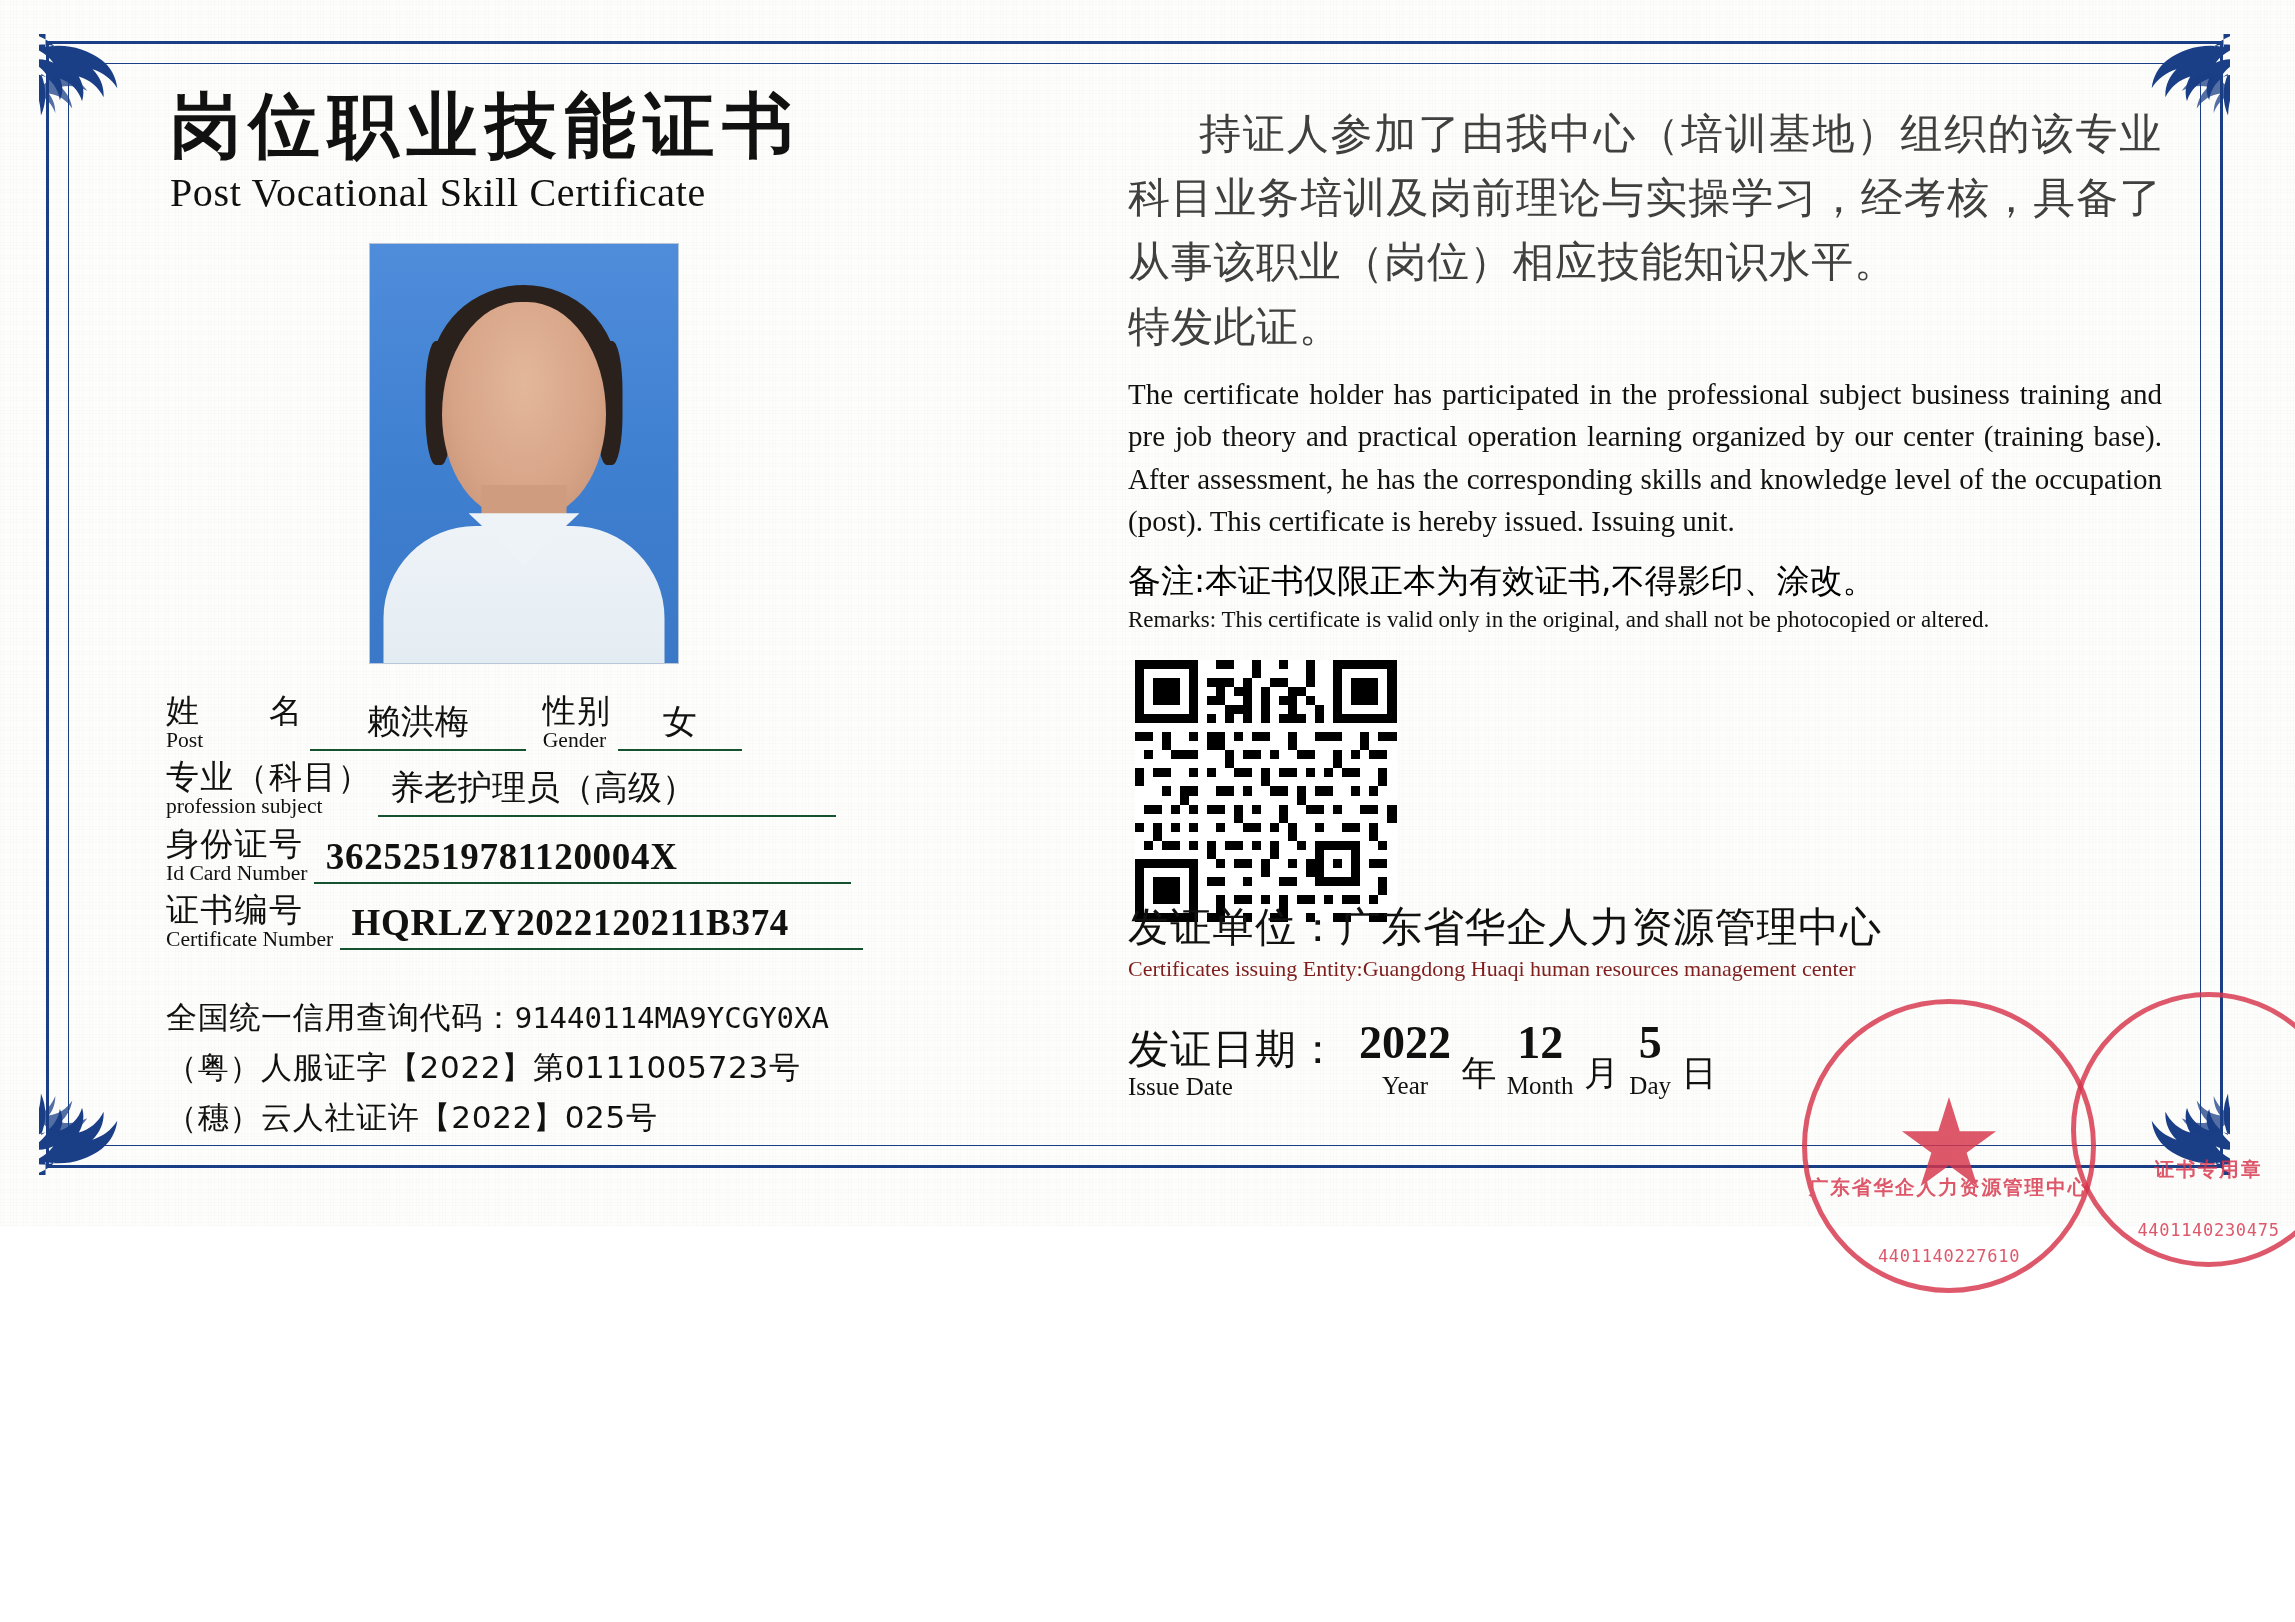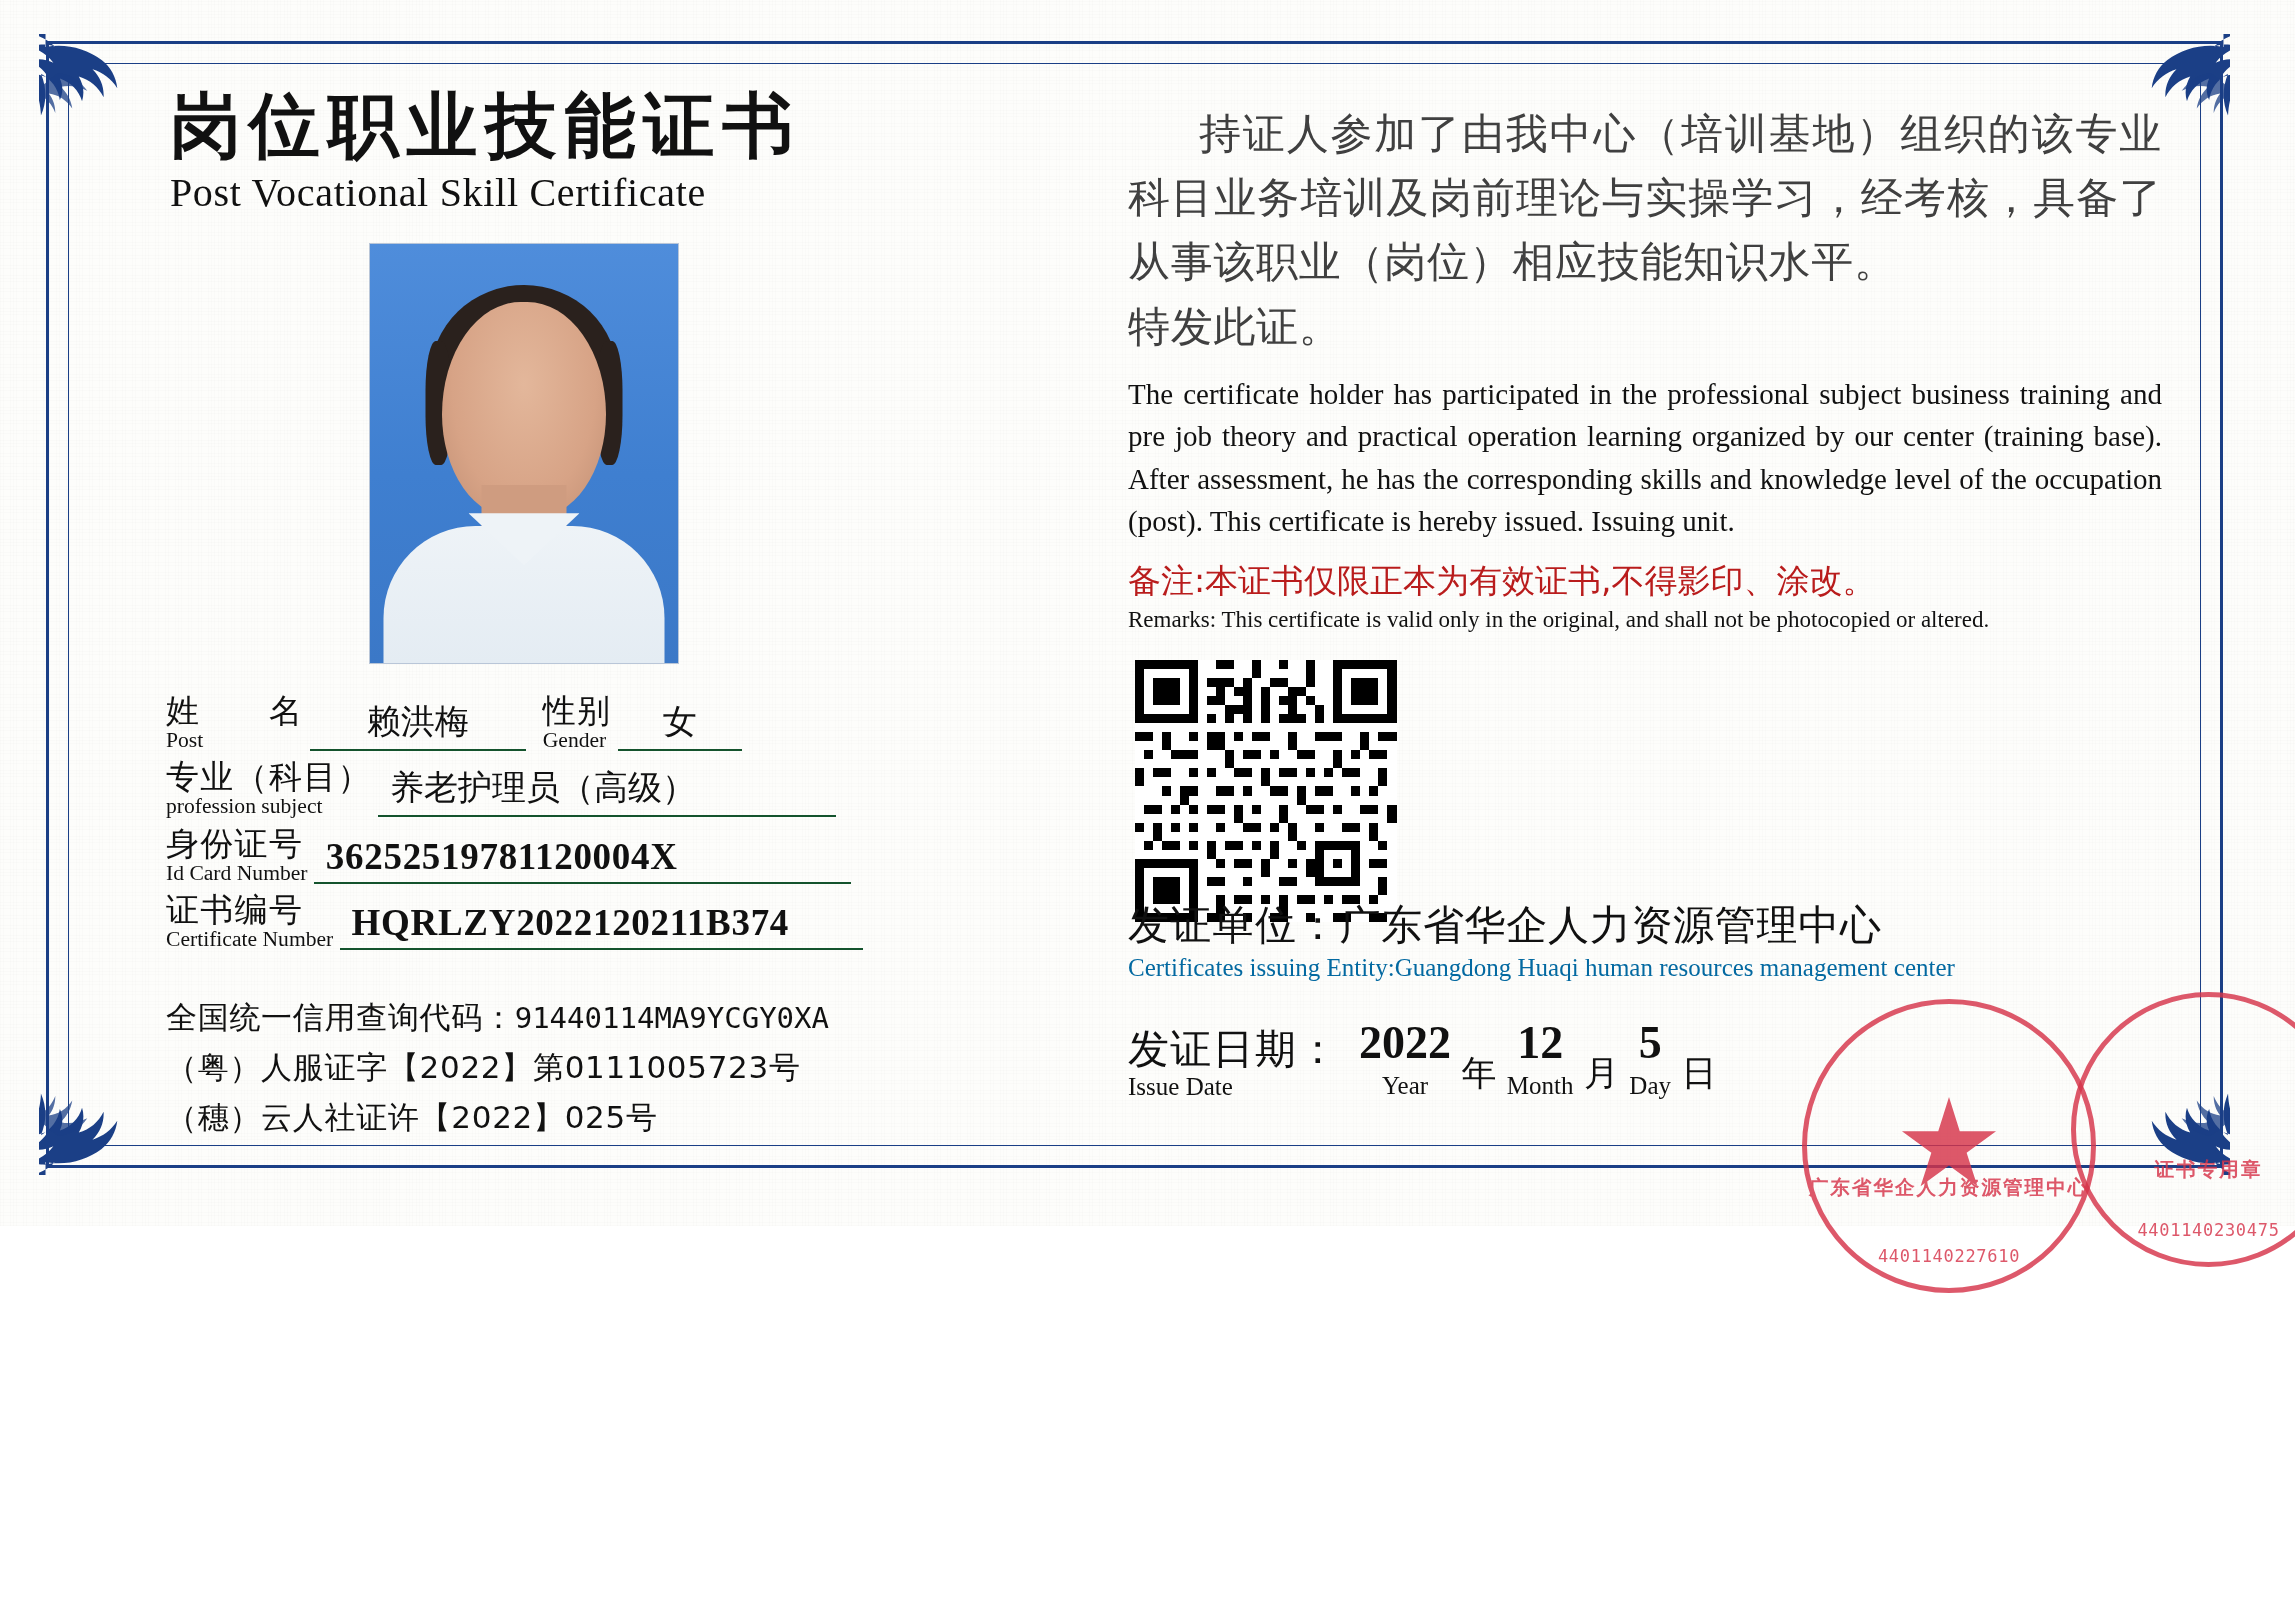--- a/index.html
+++ b/index.html
@@ -200,21 +200,21 @@
     font-family:"Liberation Serif", serif;
     font-size:29px;
     line-height:1.46;
     color:#111;
     margin-top:14.4px;
     text-align:justify;
   }
   .remark-cn{
     font-family:"DejaVu Sans", sans-serif;
     font-size:33px;
-    color:#b91c1c;
+    color:#000000;
     margin-top:17px;
     letter-spacing:0px;
   }
   .remark-en{
     font-family:"Liberation Serif", serif;
     font-size:23px;
     color:#111;
     margin-top:2.6px;
   }
 
@@ -265,21 +265,21 @@
   }
   .issue-row .cn-strong{
     font-family:"DejaVu Sans", sans-serif;
     font-size:41px;color:#111;letter-spacing:0.7px;white-space:nowrap;
   }
   .issue-en{
     display:flex;align-items:baseline;margin-top:1.3px;
   }
   .issue-en .en{
     font-family:"Liberation Serif", serif;
-    font-size:25px;color:#0369a1;white-space:nowrap;
+    font-size:22px;color:#7f1d1d;white-space:nowrap;
   }
   .issue-date{
     position:absolute;left:39px;bottom:46px;
     display:flex;align-items:flex-end;
   }
   .date-label{line-height:1.05;margin-right:15.7px;}
   .date-label .cn{display:block;font-family:"DejaVu Sans",sans-serif;font-size:41px;letter-spacing:1.3px;color:#111;}
   .date-label .en{display:block;font-family:"Liberation Serif",serif;font-size:25px;color:#111;margin-top:2.6px;}
   .date-part{text-align:center;margin:0 3.9px;}
   .date-part .num{

